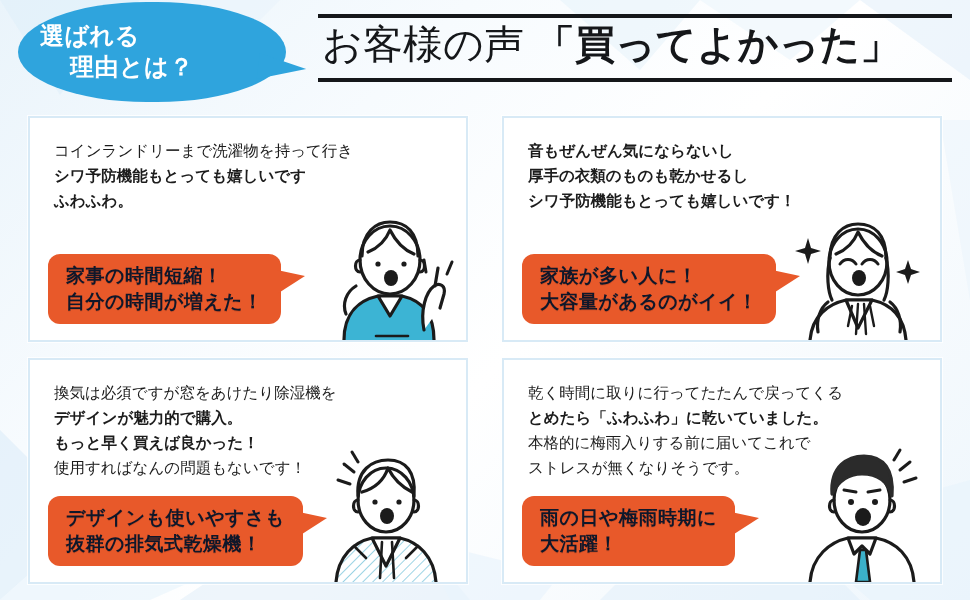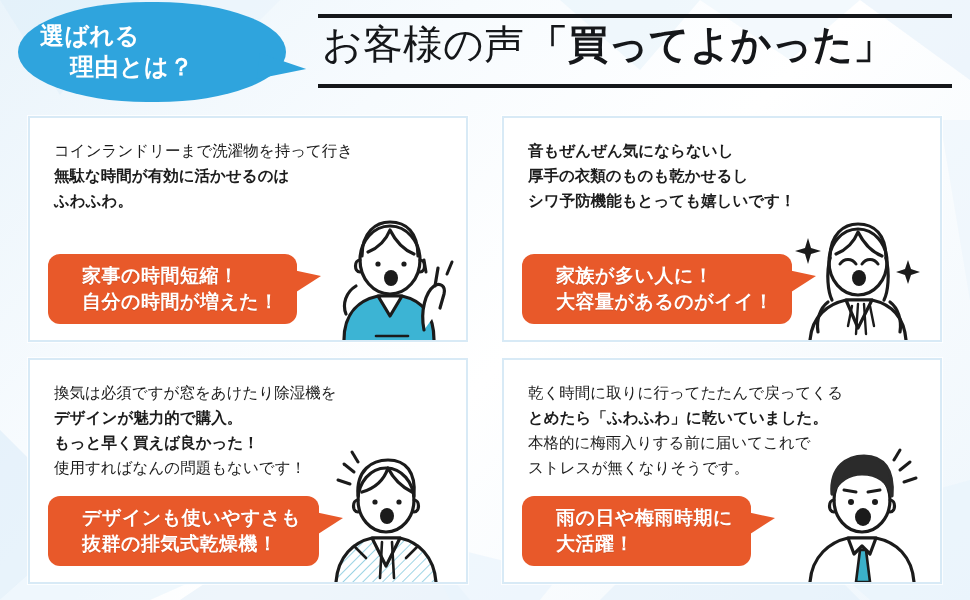--- a/index.html
+++ b/index.html
@@ -34,29 +34,29 @@
     display:flex;flex-direction:column;justify-content:center;
     color:#ffffff;font-weight:700;font-size:24px;line-height:1.28;
     letter-spacing:.5px;
   }
   .bubble-l1{padding-left:22px;}
   .bubble-l2{padding-left:52px;}
 
   .title-wrap{
     position:absolute;left:318px;top:14px;width:634px;
     border-top:4px solid #15171a;border-bottom:4px solid #15171a;
-    padding:4px 0 16px 0;
+    padding:4px 0 10px 0;
   }
   .title-line{
     display:flex;align-items:baseline;gap:4px;
     font-size:40px;line-height:1.14;color:#15171a;white-space:nowrap;
     padding-left:4px;
   }
   .title-a{font-weight:400;letter-spacing:0px;}
-  .title-b{font-weight:700;letter-spacing:0px;}
+  .title-b{font-weight:700;letter-spacing:0px;margin-left:7px;}
 
   
   .grid{
     position:absolute;left:28px;top:116px;width:914px;height:468px;
     display:grid;grid-template-columns:1fr 1fr;grid-template-rows:1fr 1fr;
     gap:16px 34px;
   }
   .card{
     position:relative;background:#ffffff;
     border:2px solid #d8eaf6;
@@ -66,22 +66,22 @@
   .card-text{
     position:absolute;left:24px;top:20px;right:8px;
     font-size:15.5px;line-height:1.62;color:#1c1c1c;
     white-space:nowrap;
   }
   .card-text .ln{display:block;}
   .card-text .b{font-weight:700;}
 
   .red-bubble{
     position:absolute;left:18px;bottom:16px;
-    background:#e8592a;color:#ffffff;border-radius:12px;
-    padding:9px 18px 10px 34px;
+    background:#e8592a;color:#0f172a;border-radius:12px;
+    padding:9px 18px 10px 18px;
     font-weight:700;font-size:19px;line-height:1.34;
     letter-spacing:.5px;white-space:nowrap;
     text-shadow:0 1px 0 rgba(0,0,0,.10);
   }
   .red-bubble .ln{display:block;}
   .red-tail{
     position:absolute;right:-24px;top:16px;width:0;height:0;
     border-top:6px solid transparent;
     border-bottom:18px solid transparent;
     border-left:28px solid #e8592a;
@@ -126,21 +126,21 @@
         <span class="title-b">「買ってよかった」</span>
       </div>
     </div>
   </div>
 
   <div class="grid">
 
     <div class="card">
       <div class="card-text">
         <span class="ln">コインランドリーまで洗濯物を持って行き</span>
-        <span class="ln b">無駄な時間が有効に活かせるのは</span>
+        <span class="ln b">シワ予防機能もとっても嬉しいです</span>
         <span class="ln b">ふわふわ。</span>
       </div>
 
       <div class="figure" style="right:10px;bottom:0;">
         <svg class="fig-svg" width="140" height="132" viewBox="0 0 140 132">
           <g fill="none" stroke="#1b1b1b" stroke-width="3.2" stroke-linecap="round" stroke-linejoin="round">
             <path d="M28 132 C28 104 44 92 62 88 L86 88 C104 92 118 104 118 132" fill="#3cb4d4"></path>
             <path d="M62 88 L74 108 L86 88 Z" fill="#ffffff"></path>
             <path d="M60 128 L92 128" stroke-width="2.6"></path>
             <ellipse cx="74" cy="52" rx="30" ry="34" fill="#ffffff"></ellipse>

